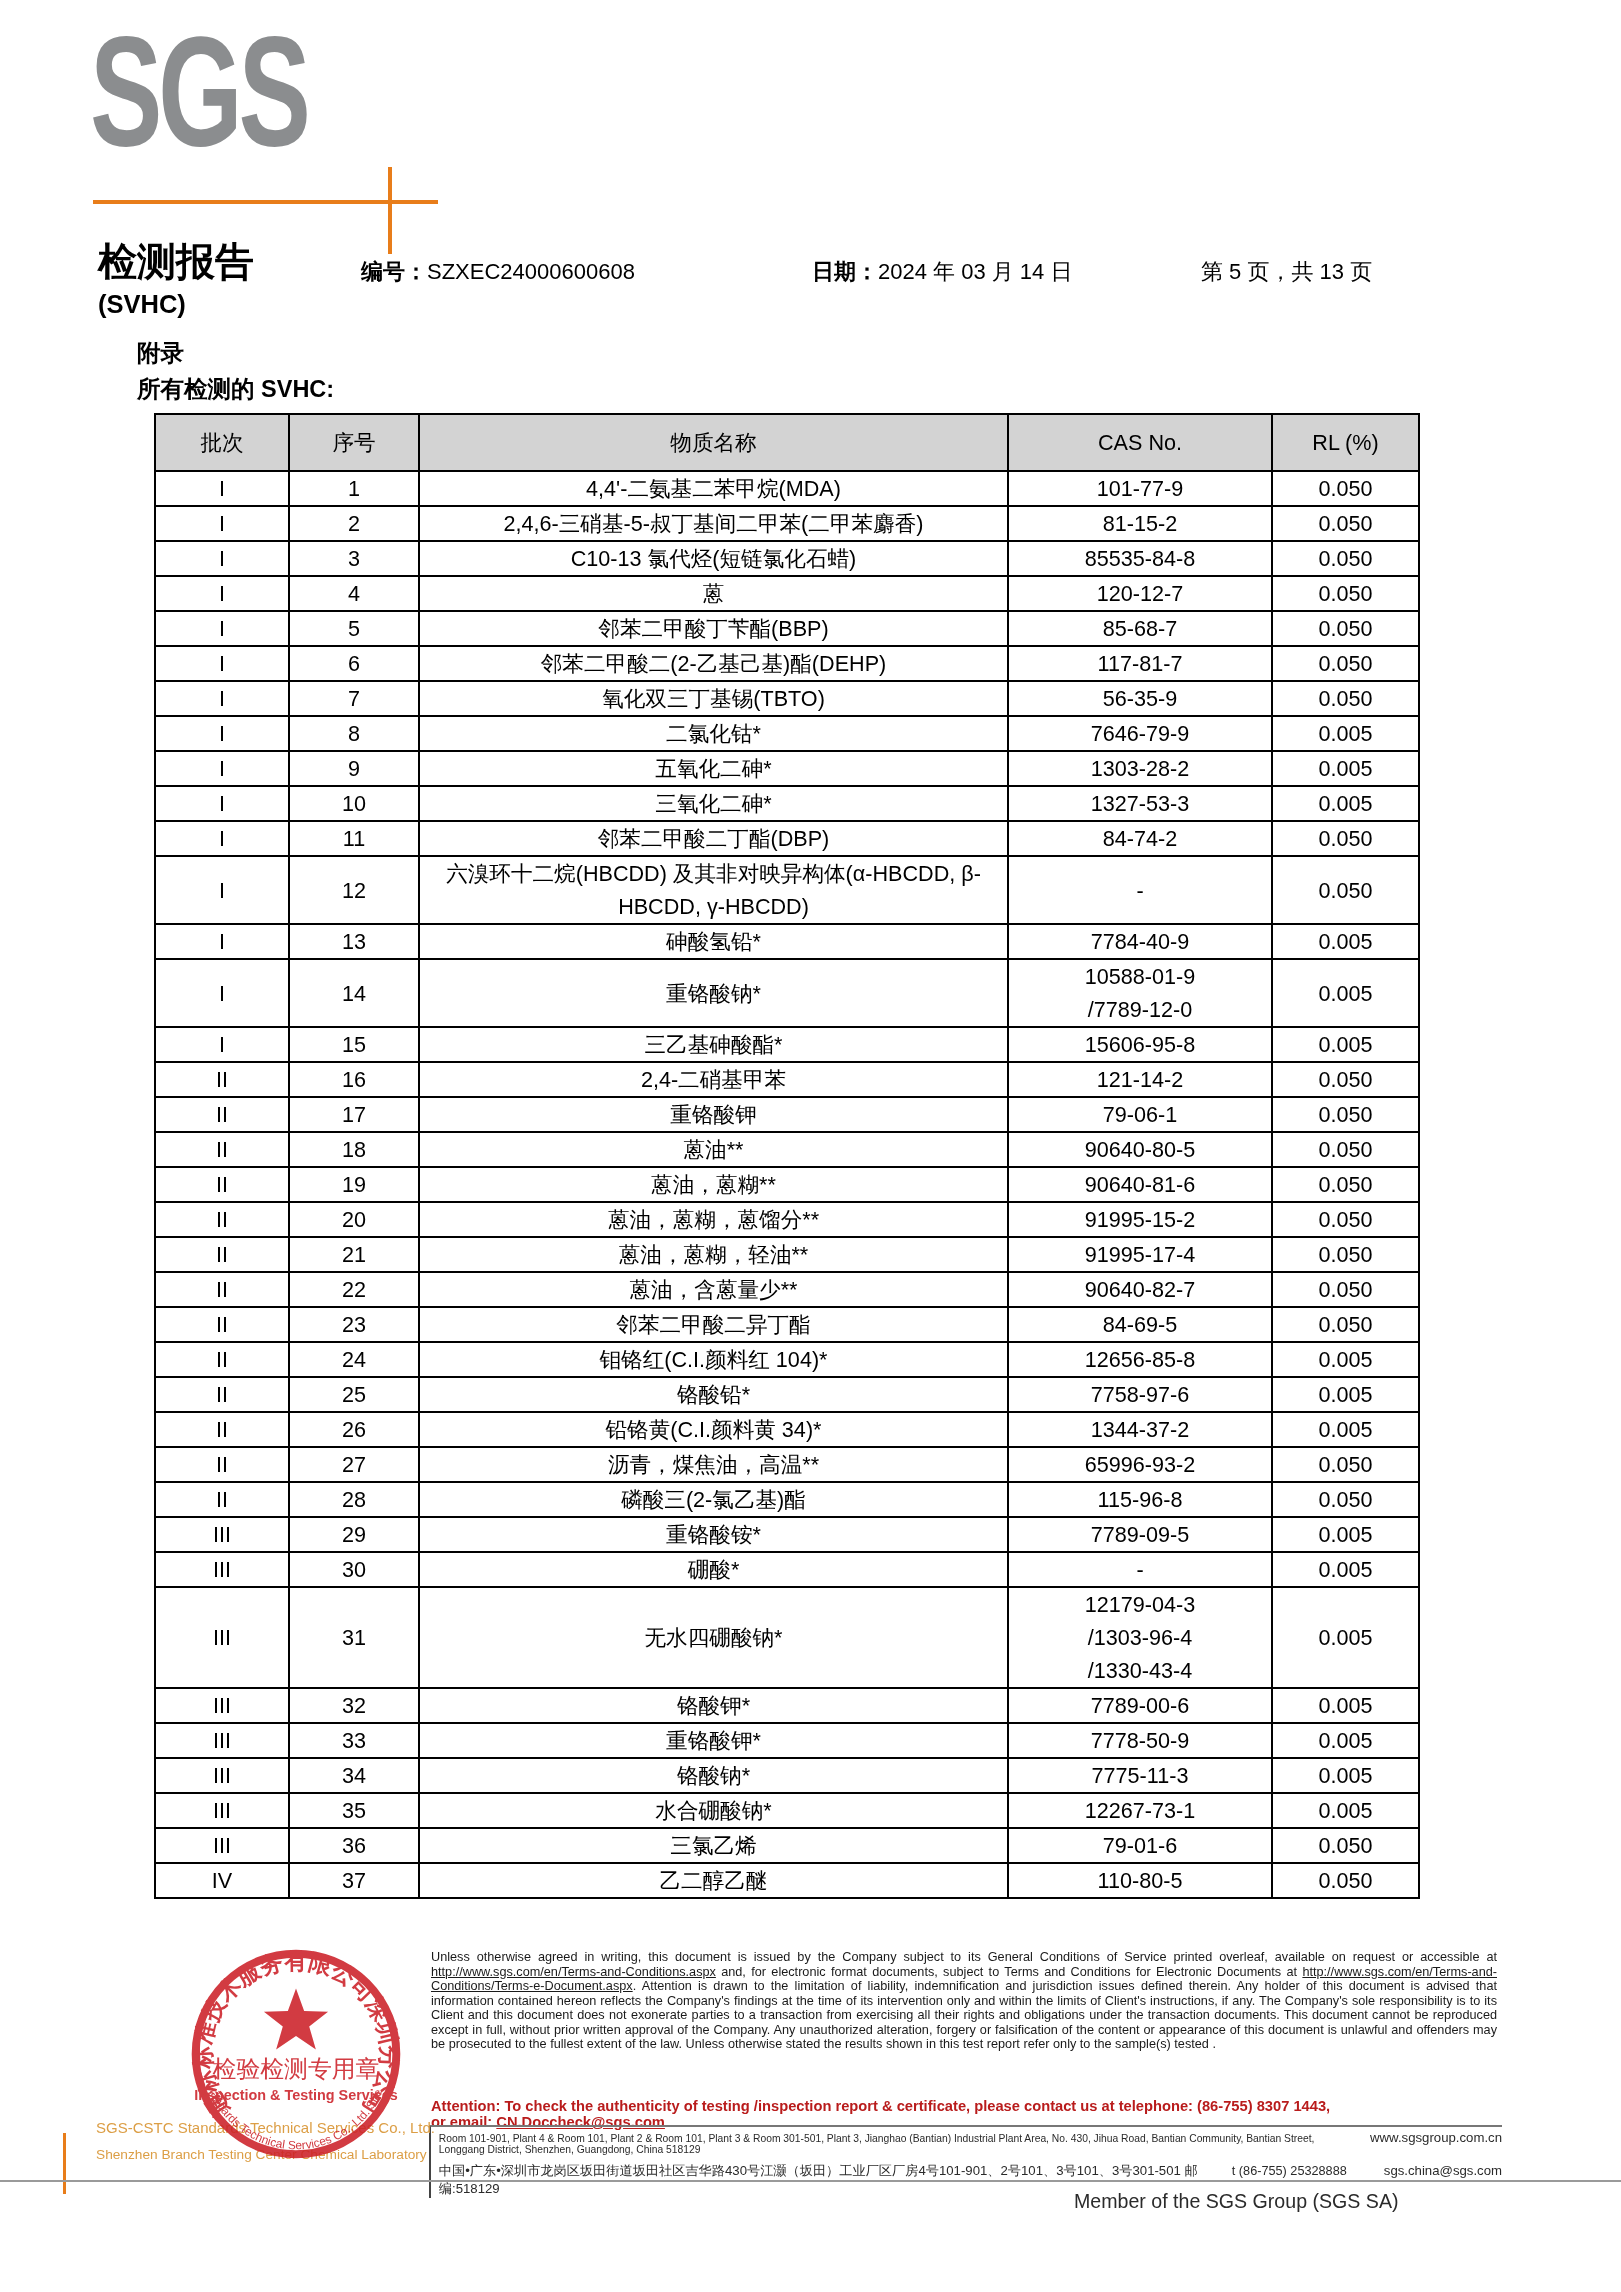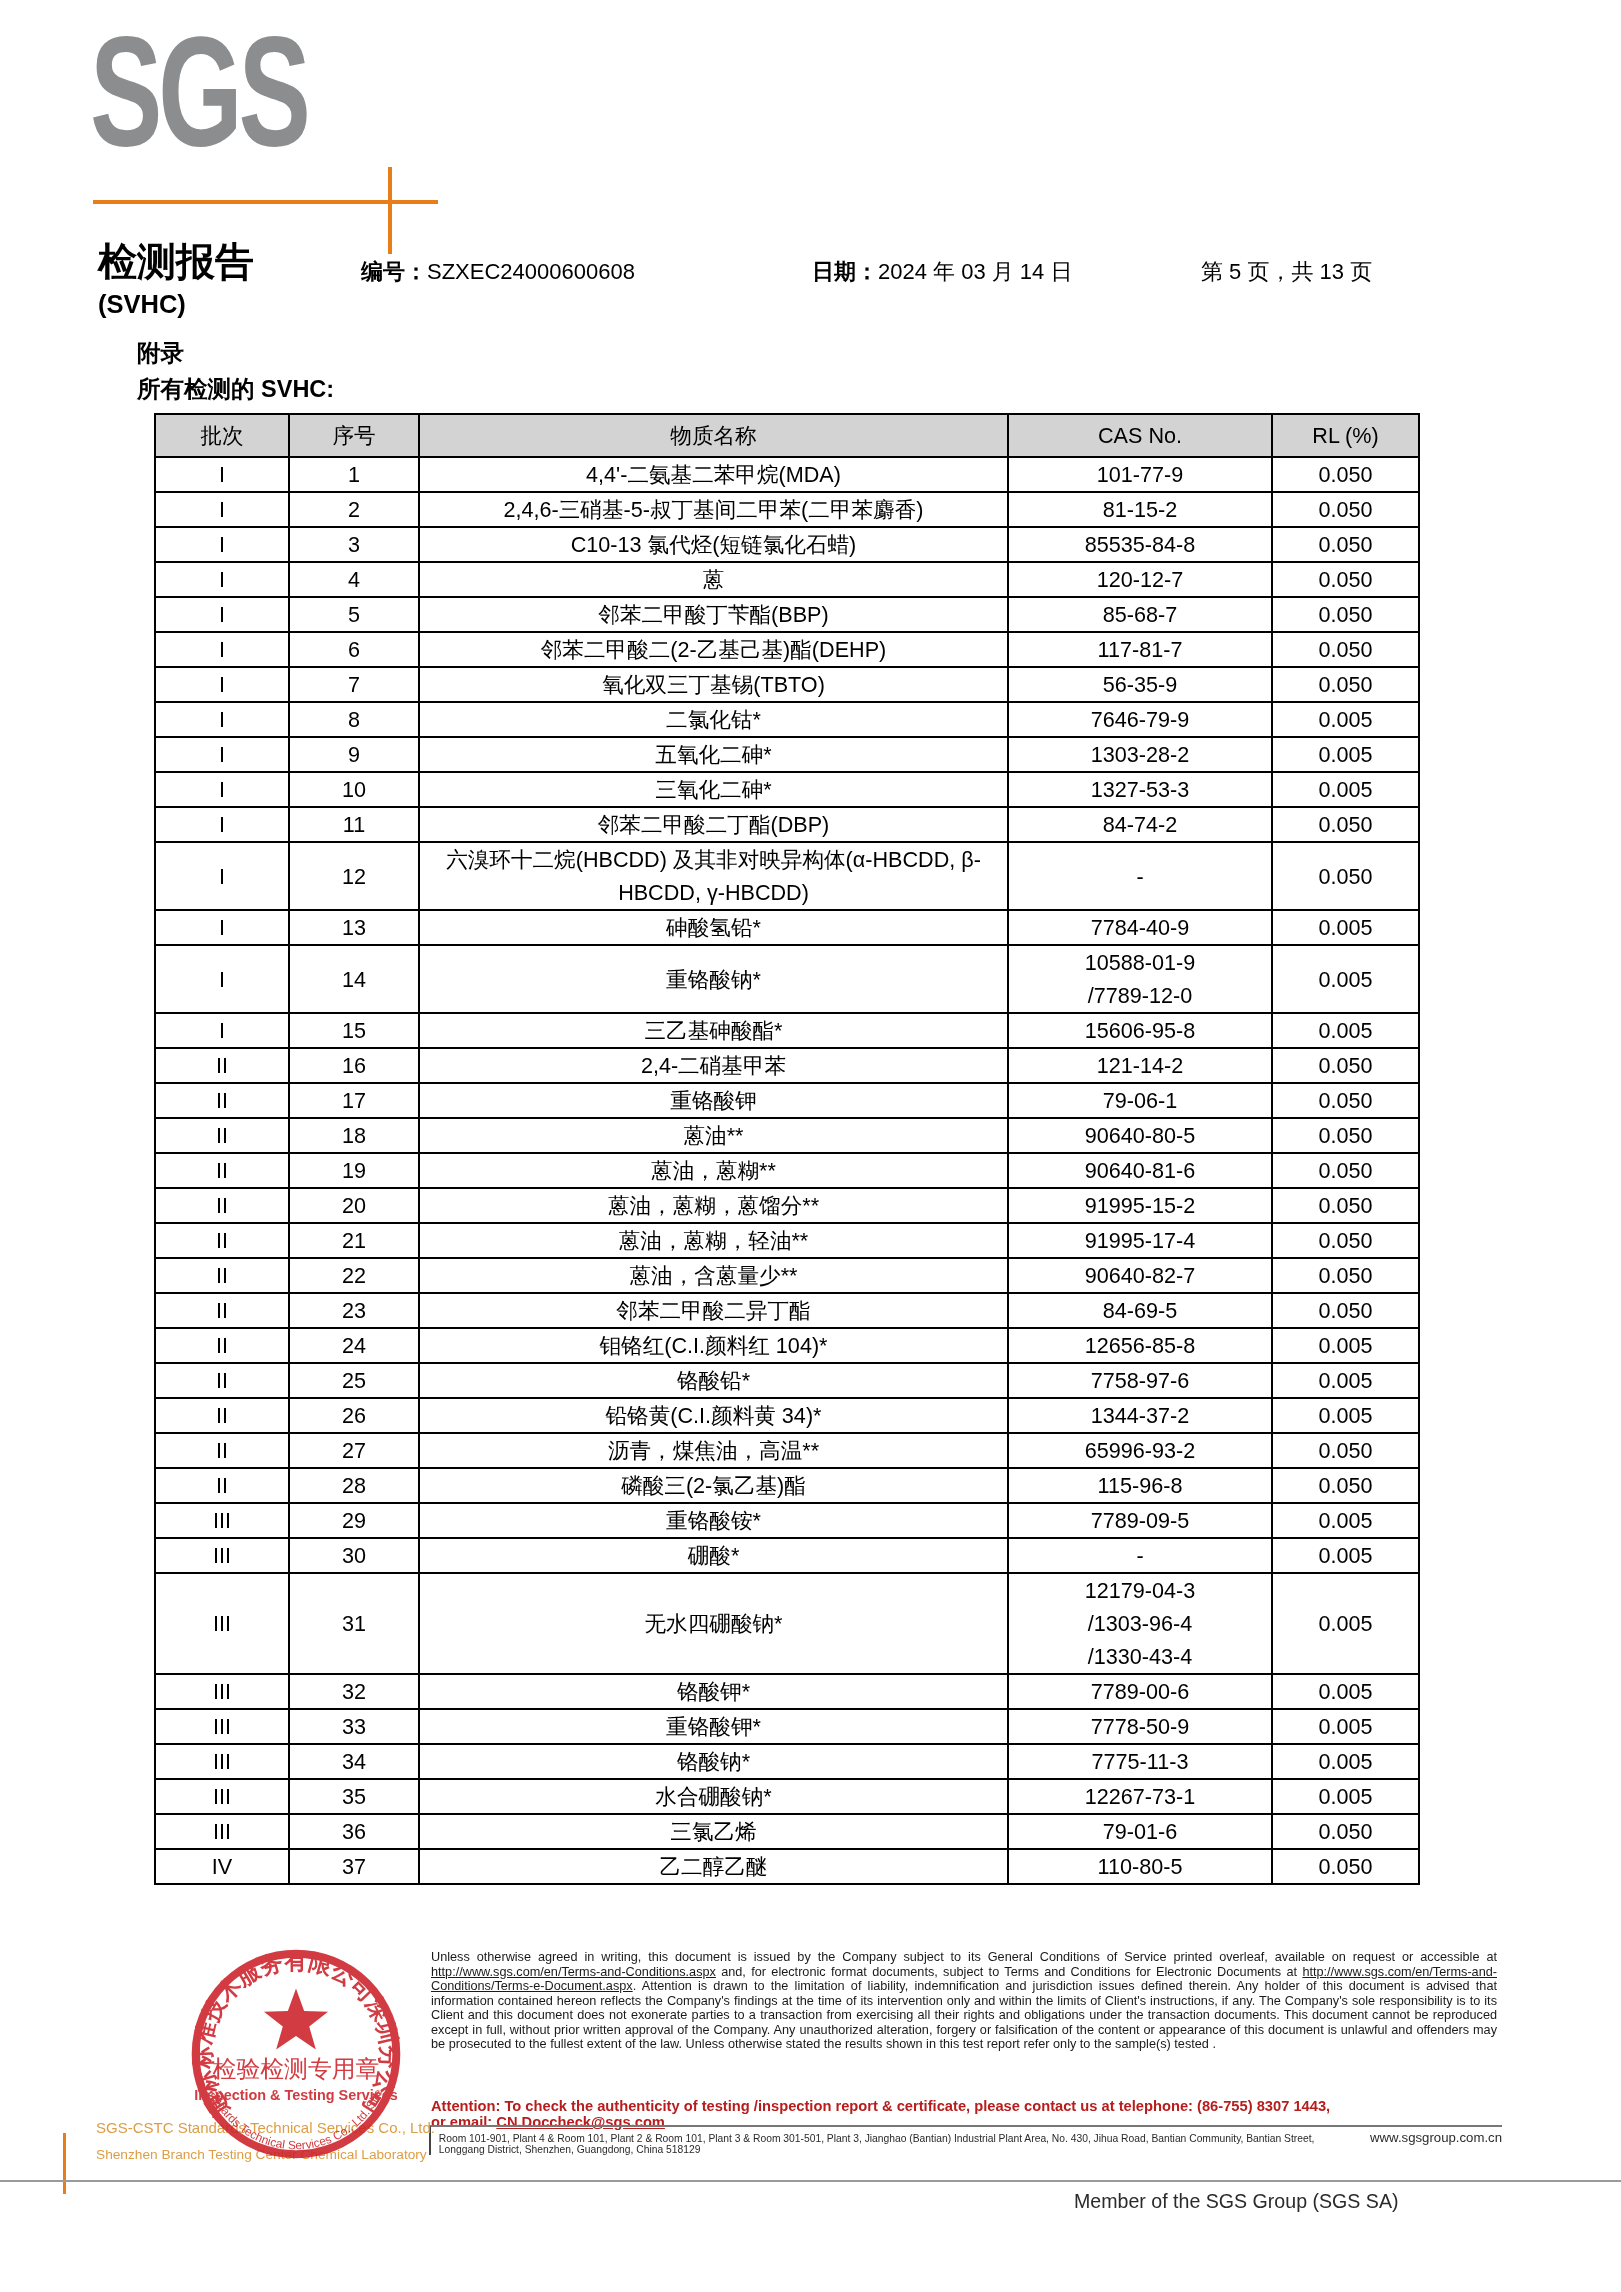--- a/index.html
+++ b/index.html
@@ -28,21 +28,21 @@
   .hdr-label { font-weight: bold; }
   .appendix-title { position: absolute; left: 137px; top: 337px; font-size: 23.5px; font-weight: bold; }
   .appendix-sub { position: absolute; left: 137px; top: 373px; font-size: 23.5px; font-weight: bold; }
   
   table.svhc { position: absolute; left: 154px; top: 413px; width: 1264px;
     border-collapse: collapse; table-layout: fixed; }
   table.svhc th, table.svhc td {
     border: 2px solid #000; text-align: center; vertical-align: middle;
     font-size: 21.6px; line-height: 33px; padding: 0 3.9px;
   }
-  table.svhc th { background: #d3d3d3; font-weight: normal; height: 43px; }
+  table.svhc th { background: #d3d3d3; font-weight: normal; height: 57px; }
   table.svhc td { height: 33px; }
   td.cas-cell { white-space: pre-line; }
   
   .disclaimer {
     position: absolute; left: 431px; top: 1950px; width: 1066px;
     font-size: 12.7px; line-height: 14.5px; text-align: justify; color: #1a1a1a;
   }
   .disclaimer .u { text-decoration: underline; }
   .attention {
     position: absolute; left: 431px; top: 2098px; width: 1066px;
@@ -373,20 +373,25 @@
 
   <div class="disclaimer"><span>Unless otherwise agreed in writing, this document is issued by the Company subject to its General Conditions of Service printed overleaf, available on request or accessible at </span><span class="u">http://www.sgs.com/en/Terms-and-Conditions.aspx</span><span> and, for electronic format documents, subject to Terms and Conditions for Electronic Documents at </span><span class="u">http://www.sgs.com/en/Terms-and-Conditions/Terms-e-Document.aspx</span><span>. Attention is drawn to the limitation of liability, indemnification and jurisdiction issues defined therein. Any holder of this document is advised that information contained hereon reflects the Company's findings at the time of its intervention only and within the limits of Client's instructions, if any. The Company's sole responsibility is to its Client and this document does not exonerate parties to a transaction from exercising all their rights and obligations under the transaction documents. This document cannot be reproduced except in full, without prior written approval of the Company. Any unauthorized alteration, forgery or falsification of the content or appearance of this document is unlawful and offenders may be prosecuted to the fullest extent of the law. Unless otherwise stated the results shown in this test report refer only to the sample(s) tested .</span></div>
 
   <div class="attention"><span>Attention: To check the authenticity of testing /inspection report &amp; certificate, please contact us at telephone: (86-755) 8307 1443,</span><br><span>or email: </span><span class="u">CN.Doccheck@sgs.com</span></div>
 
   <div class="address-block">
     <div class="addr-row">
       <span class="addr-en">Room 101-901, Plant 4 &amp; Room 101, Plant 2 &amp; Room 101, Plant 3 &amp; Room 301-501, Plant 3, Jianghao (Bantian) Industrial Plant Area, No. 430, Jihua Road, Bantian Community, Bantian Street, Longgang District, Shenzhen, Guangdong, China 518129</span>
       <span class="addr-web">www.sgsgroup.com.cn</span>
     </div>
+    <div class="addr-row addr-row2">
+      <span class="addr-cn">中国•广东•深圳市龙岗区坂田街道坂田社区吉华路430号江灏（坂田）工业厂区厂房4号101-901、2号101、3号101、3号301-501 邮编:518129</span>
+      <span class="addr-phone">t (86-755) 25328888</span>
+      <span class="addr-email">sgs.china@sgs.com</span>
+    </div>
   </div>
 
   <div class="company-line1">SGS-CSTC Standards Technical Services Co., Ltd.</div>
   <div class="company-line2">Shenzhen Branch Testing Center Chemical Laboratory</div>
   <div class="orange-tick"></div>
 
   <svg class="stamp" viewBox="0 0 300 300">
     <circle cx="150" cy="150" r="101" fill="none" stroke="#cc2128" stroke-width="8"></circle>
     <defs>
       <path id="arcTop" d="M 80,200 A 86,86 0 1 1 220,200" fill="none"></path>

